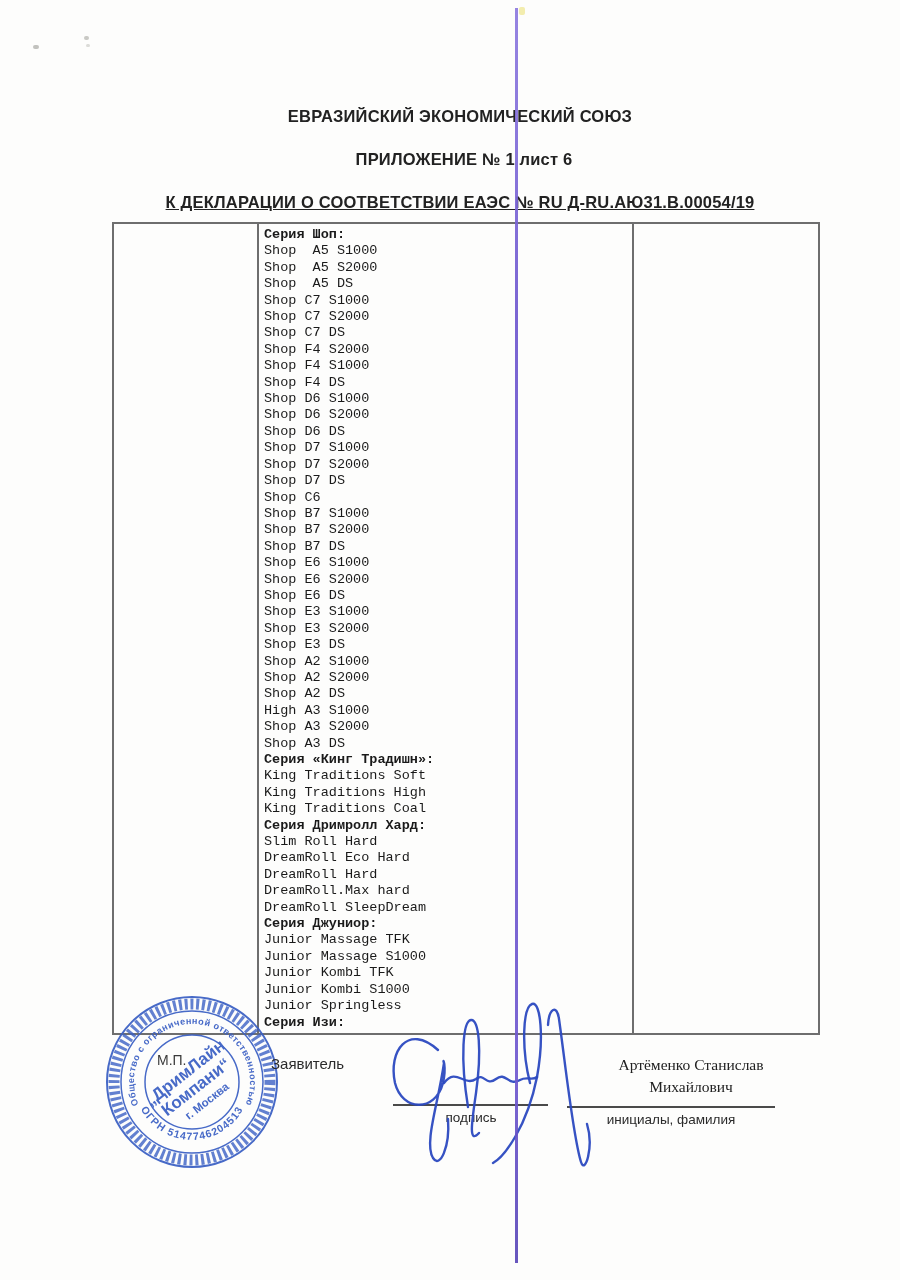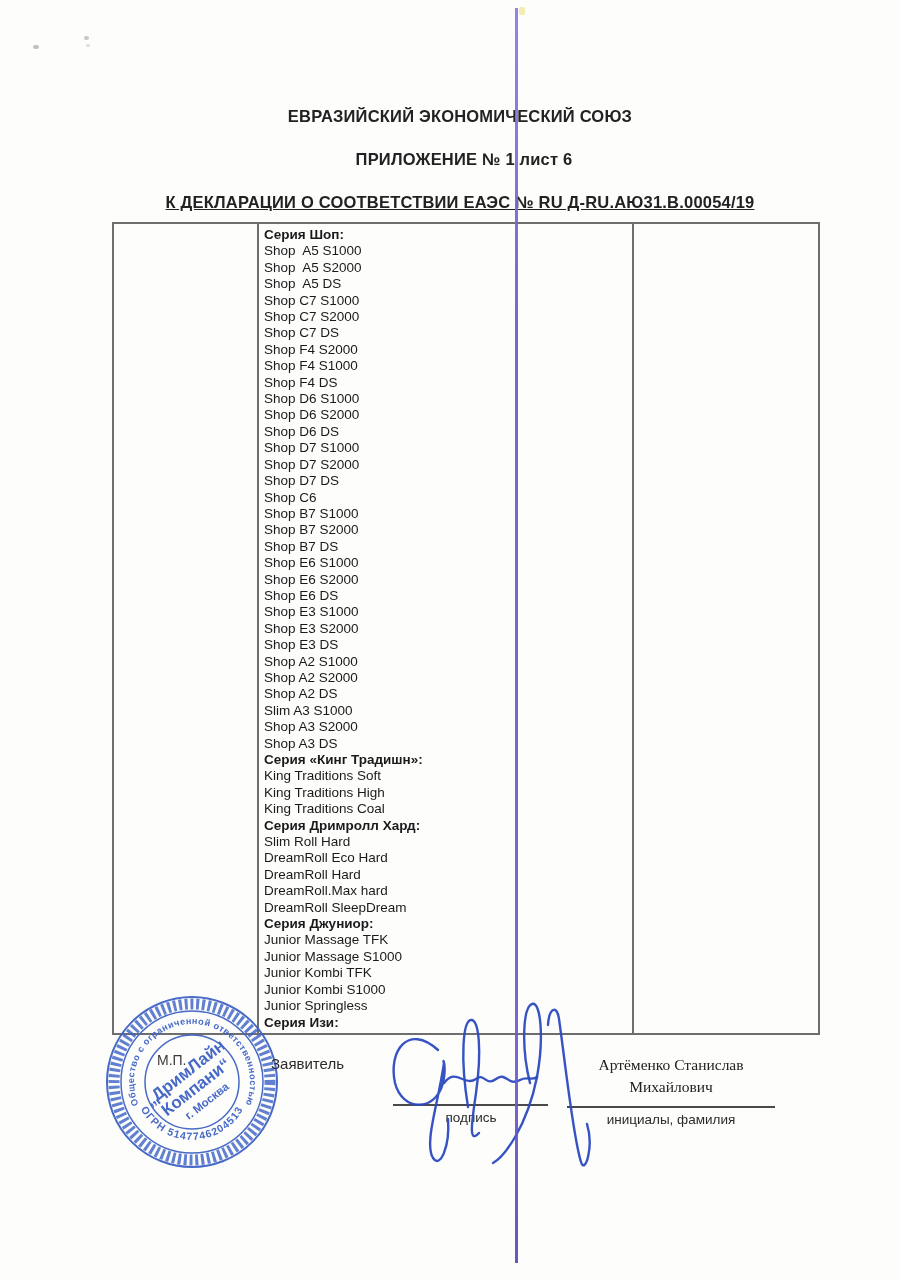--- a/index.html
+++ b/index.html
@@ -27,21 +27,21 @@
     position:absolute;left:112px;top:222px;width:708px;height:813px;
     border:2px solid var(--table-border);
     box-sizing:border-box;
   }
   .col-div{position:absolute;top:0;bottom:0;width:2px;background:var(--table-border);}
   .col-div.c1{left:143px;}
   .col-div.c2{left:518px;}
 
   .product-list{
     position:absolute;left:150px;top:3px;
-    font-family:Liberation Sans, sans-serif;
+    font-family:Liberation Mono, monospace;
     font-size:13.5px;color:#1a1a1a;
   }
   .product-list .row{height:16.42px;line-height:16.42px;white-space:pre;}
   .product-list .row.bold{font-weight:700;}
 
   .fold-line{
     position:absolute;left:515px;top:8px;width:3px;height:1255px;
     background:linear-gradient(#8d7adf, var(--fold-line) 25%, var(--fold-line) 85%, #5a48b8);
     opacity:.92;z-index:6;
   }
@@ -53,21 +53,21 @@
   .speck.s1{left:84px;top:36px;width:5px;height:4px;background:#c9c9c5;}
   .speck.s2{left:33px;top:45px;width:6px;height:4px;background:#c2c2be;}
   .speck.s3{left:86px;top:44px;width:4px;height:3px;background:#dcdcd8;}
 
   .label{position:absolute;color:#2a2a2a;}
   .mp{left:157px;top:1052px;font-size:14px;color:#3a3a3a;z-index:4;}
   .applicant{left:271px;top:1055px;font-size:15px;z-index:4;}
   .sig-caption{left:471px;top:1110px;font-size:13.5px;transform:translateX(-50%);z-index:4;}
   .name-caption{left:671px;top:1112px;font-size:13.5px;transform:translateX(-50%);}
   .name-line{
-    position:absolute;left:671px;transform:translateX(-50%);
+    position:absolute;left:691px;transform:translateX(-50%);
     font-family:"Liberation Serif",serif;font-size:15.5px;color:#222;white-space:nowrap;
   }
   .name1{top:1056px;}
   .name2{top:1078px;}
 
   .rule{position:absolute;height:2px;background:#4a4a4a;z-index:2;}
   .rule.sig{left:393px;top:1104px;width:155px;}
   .rule.name{left:567px;top:1106px;width:208px;}
 
   .stamp-svg{position:absolute;left:98px;top:988px;z-index:3;opacity:.93;}
@@ -114,21 +114,21 @@
       <div class="row">Shop B7 DS</div>
       <div class="row">Shop E6 S1000</div>
       <div class="row">Shop E6 S2000</div>
       <div class="row">Shop E6 DS</div>
       <div class="row">Shop E3 S1000</div>
       <div class="row">Shop E3 S2000</div>
       <div class="row">Shop E3 DS</div>
       <div class="row">Shop A2 S1000</div>
       <div class="row">Shop A2 S2000</div>
       <div class="row">Shop A2 DS</div>
-      <div class="row">Slim A3 S1000</div>
+      <div class="row">High A3 S1000</div>
       <div class="row">Shop A3 S2000</div>
       <div class="row">Shop A3 DS</div>
       <div class="row bold">Серия «Кинг Традишн»:</div>
       <div class="row">King Traditions Soft</div>
       <div class="row">King Traditions High</div>
       <div class="row">King Traditions Coal</div>
       <div class="row bold">Серия Дримролл Хард:</div>
       <div class="row">Slim Roll Hard</div>
       <div class="row">DreamRoll Eco Hard</div>
       <div class="row">DreamRoll Hard</div>

